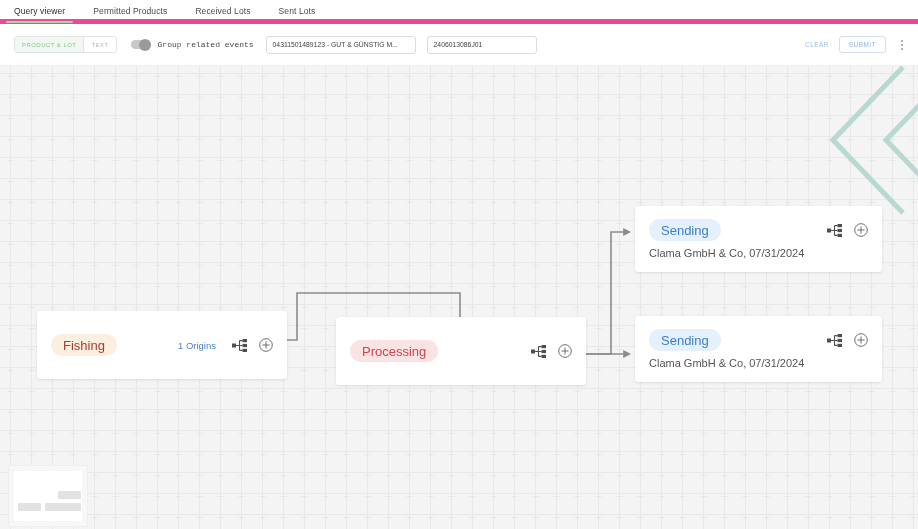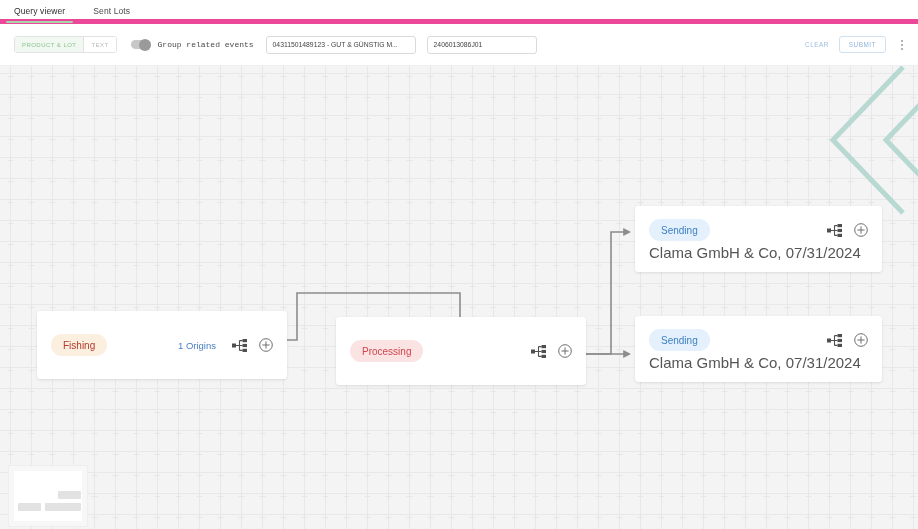--- a/index.html
+++ b/index.html
@@ -246,21 +246,21 @@
     align-items: center;
     padding: 0 14px;
     height: 32px;
   }
   .badge {
     display: inline-flex;
     align-items: center;
     height: 22px;
     padding: 0 12px;
     border-radius: 11px;
-    font-size: 10px;
+    font-size: 13px;
     white-space: nowrap;
   }
   .origins {
     margin-left: auto;
     font-size: 9.5px;
     color: #4a7fc1;
     cursor: pointer;
     white-space: nowrap;
   }
   .node-icons {
@@ -271,21 +271,21 @@
   }
   .node-icons.after-link { margin-left: 16px; }
   .icon-btn {
     display: flex;
     align-items: center;
     justify-content: center;
     cursor: pointer;
   }
   .node-row2 {
     padding: 0 14px 0 14px;
-    font-size: 15px;
+    font-size: 11px;
     color: #555555;
     white-space: nowrap;
     line-height: 14px;
     padding-bottom: 4px;
   }
 
   
   .minimap {
     position: absolute;
     left: 8px;
@@ -310,20 +310,26 @@
   }
 </style>
 </head>
 <body>
 
 <div class="app">
 
   <div class="tabbar">
     <div class="tab active">
       <span>Query viewer</span>
+    </div>
+    <div class="tab">
+      <span>Permitted Products</span>
+    </div>
+    <div class="tab">
+      <span>Received Lots</span>
     </div>
     <div class="tab">
       <span>Sent Lots</span>
     </div>
   </div>
 
   <div class="toolbar">
 
     <div class="segmented">
       <div class="seg active">

